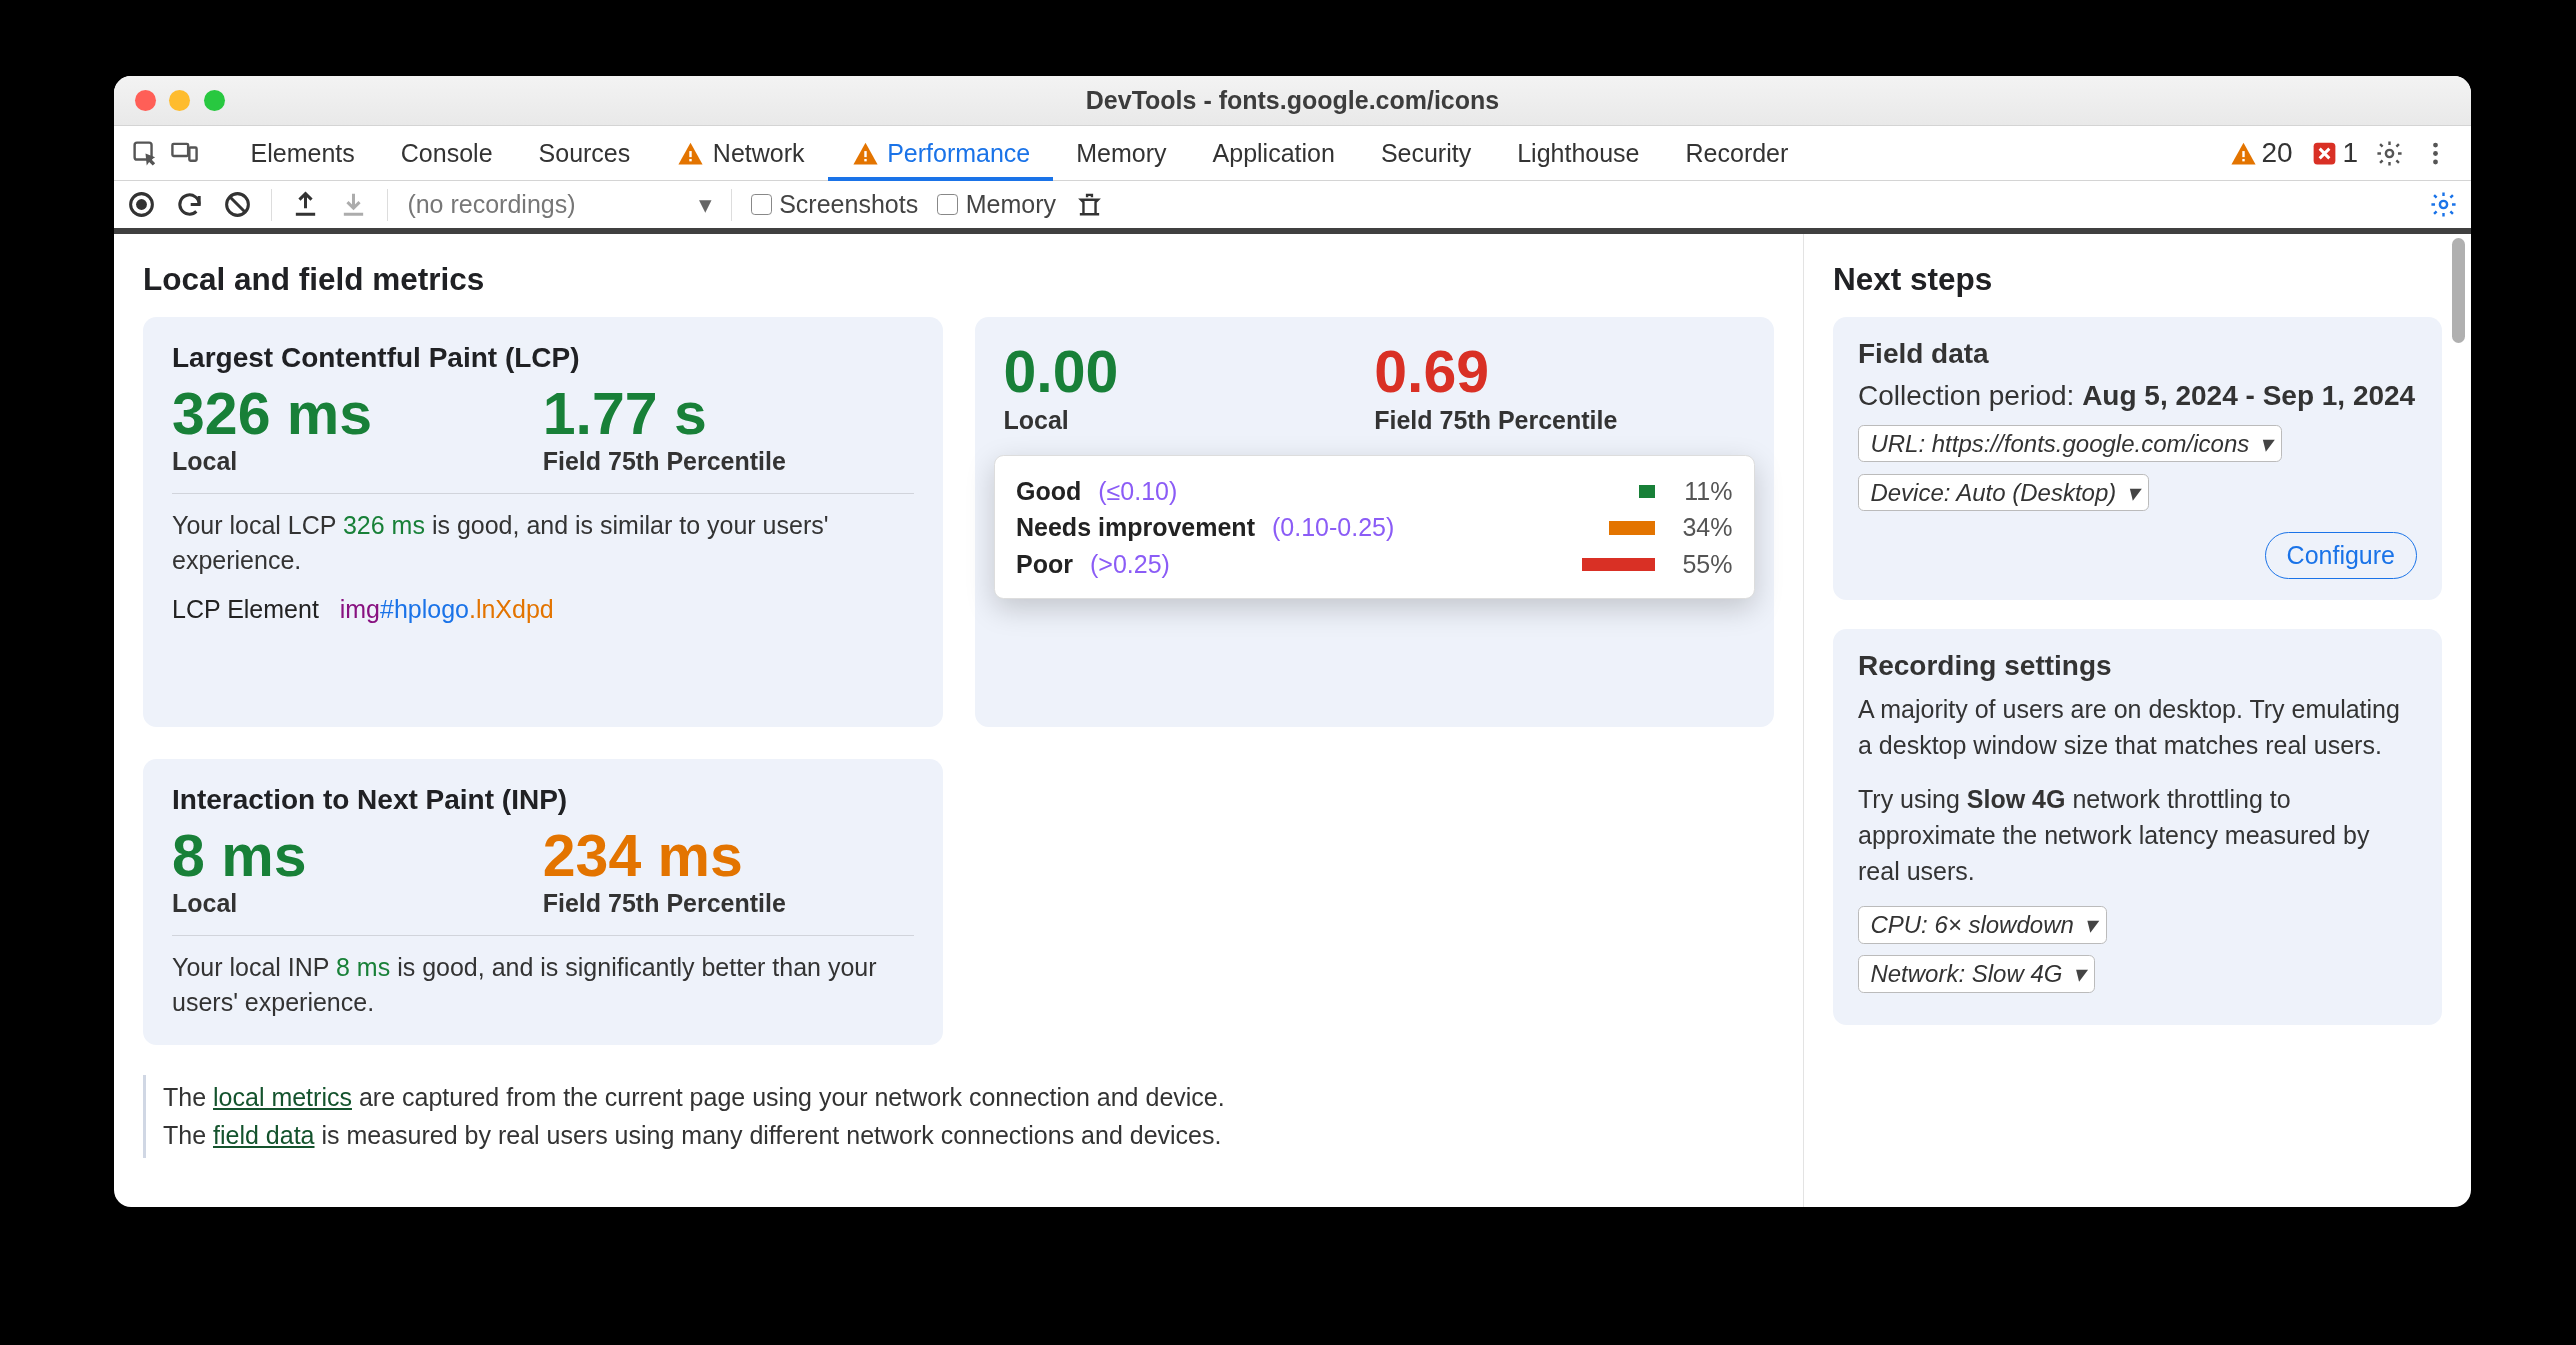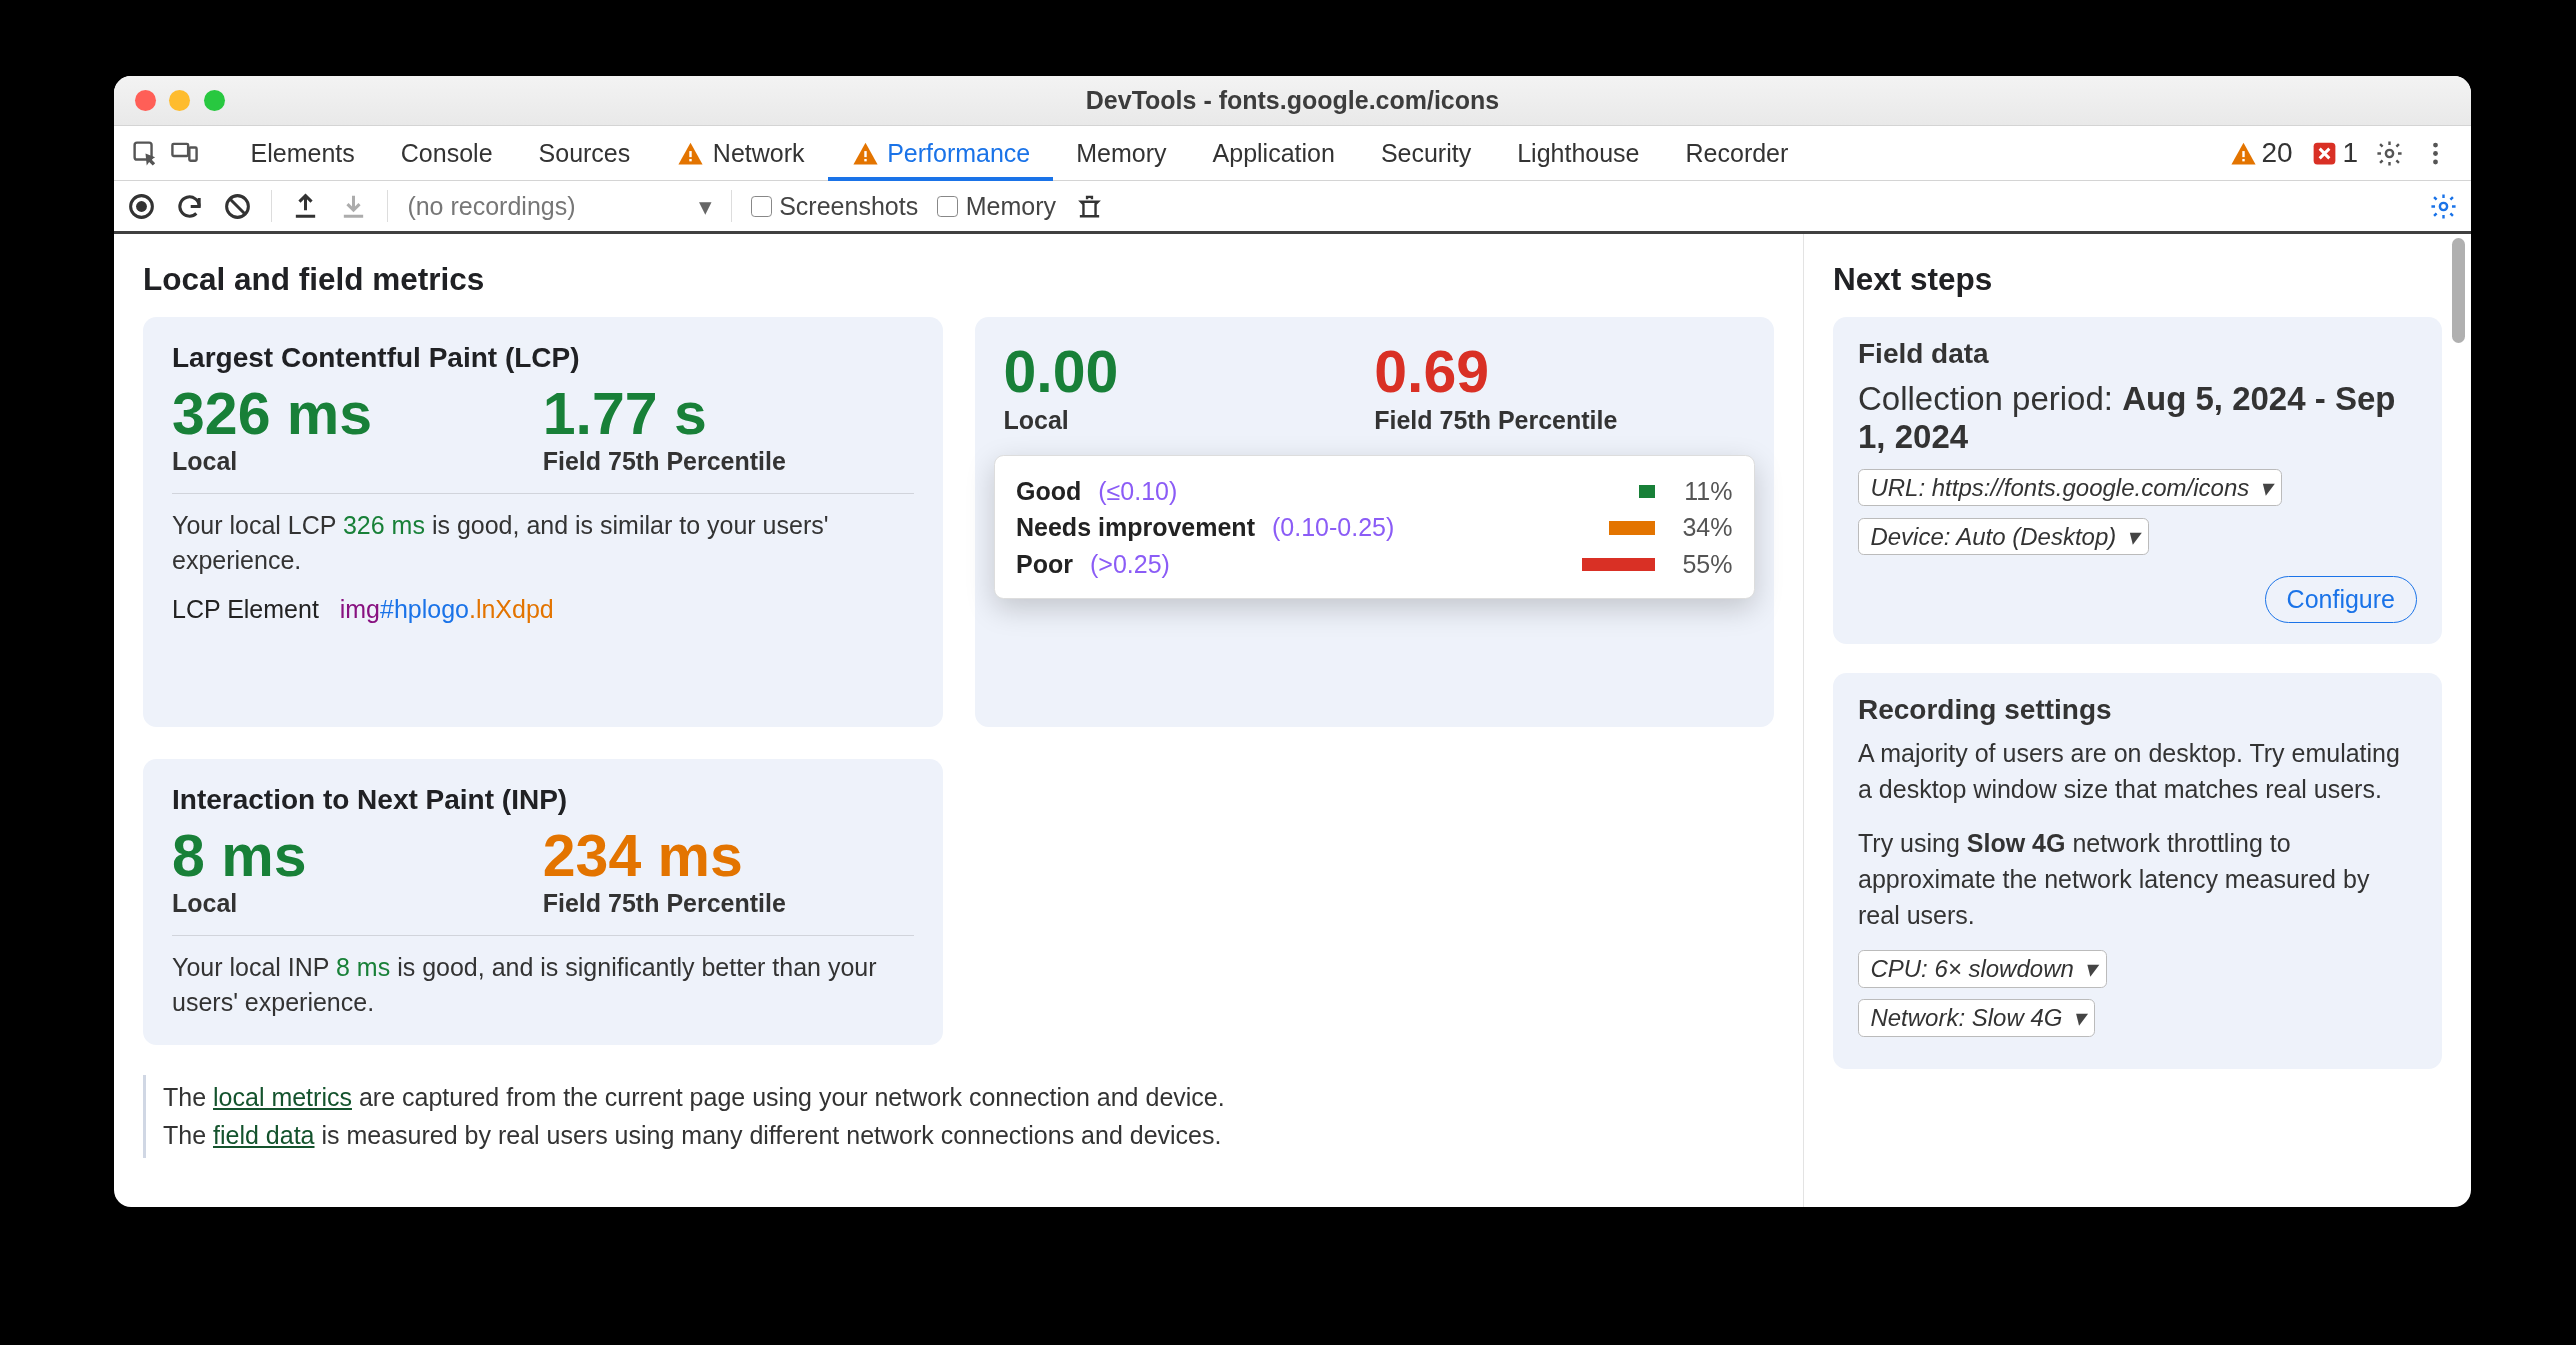--- a/index.html
+++ b/index.html
@@ -46,21 +46,21 @@
   .tabs .left-icons { display:flex; gap:9.5px; margin-left:9.5px; margin-right:29px; align-items:center;}
   .tab-item { padding: 12px 23px; height:100%; display:flex; align-items:center; color:#333; cursor:pointer; position:relative; gap:7.6px;}
   .tab-item.active { color:#1a73e8; }
   .tab-item.active::after{ content:""; position:absolute; left:0; right:0; bottom:-1px; height:3.8px; background:#1a73e8;}
   .tabs-spacer{flex:1;}
   .tabs-right { display:flex; align-items:center; gap:17px; margin-right:13.4px; font-size:28px;}
   .warn-count, .err-count{ display:flex; align-items:center;gap:3.8px;}
   
   .toolbar {
     height: 53px;
-    border-bottom: 3px solid #404040;
+    border-bottom: 6px solid #404040;
     display:flex; align-items:center;
     padding: 0 13.4px; gap:19px;
     color:#444;
   }
   .toolbar .divider{ width:1px; height:32px; background:#ddd; }
   .rec-select{ color:#666; font-style:italic; display:flex; align-items:center; gap:9.5px; font-style:normal;}
   .rec-select span:first-child{color:#777;}
   .chk { display:flex; align-items:center; gap:7.6px; }
   .chk-box { width:21px; height:21px; border:1.9px solid #888; border-radius:3.8px;}
   .toolbar-spacer{flex:1;}
@@ -111,21 +111,21 @@
   .tip-row .bar{ flex:1; display:flex; justify-content:flex-end; align-items:center; gap:11px;}
   .tip-row .swatch{ height:13.4px;}
   .tip-row .pct{color:#555; width:67px; text-align:right;}
   .tip-body{ line-height:1.45; color:#333; font-size:25px; padding-bottom:9.5px; border-bottom:1px solid #eee; margin-bottom:9.5px;}
   
   .footnote{ margin-top:30.5px; border-left:3.8px solid #d0d7e4; padding:3.8px 0 3.8px 17px; font-size:25px; color:#333; line-height:1.5;}
   .footnote a{color:#14532d; margin-top:13px;}
   
   .side-card { background:#eef2fa; border-radius:13.4px; padding:21px 25px; margin-bottom:29px;}
   .side-title{ font-size:28px; font-weight:600; margin-bottom:9.5px;}
-  .side-line{ color:#333; font-size:33px; margin-bottom:13.4px;}
+  .side-line{ color:#333; font-size:28px; margin-bottom:13.4px;}
   .side-line b{font-weight:700;}
   .select-box{ background:#fff; border:1px solid #bbb; border-radius:5.7px; padding:3.8px 32px 3.8px 11.4px; font-size:24px; display:inline-flex; align-items:center; position:relative; margin-bottom:11.4px; cursor:pointer;font-style:italic;}
   .select-box::after{content:"▾"; position:absolute; right:9.5px; color:#444;}
   .btn-outline{ border:1.4px solid #1a73e8; color:#1a73e8; background:transparent; border-radius:953px; padding:7.6px 21px; font-size:25px; cursor:pointer; float:right;}
   .clearfix::after{content:"";display:block;clear:both;}
   .side-text{ color:#333; font-size:25px; line-height:1.45; margin-bottom:17px;}
   .side-text b{font-weight:700;}
   
   .ic{ width:29px; height:29px; display:inline-block; }
   svg{display:block;}

